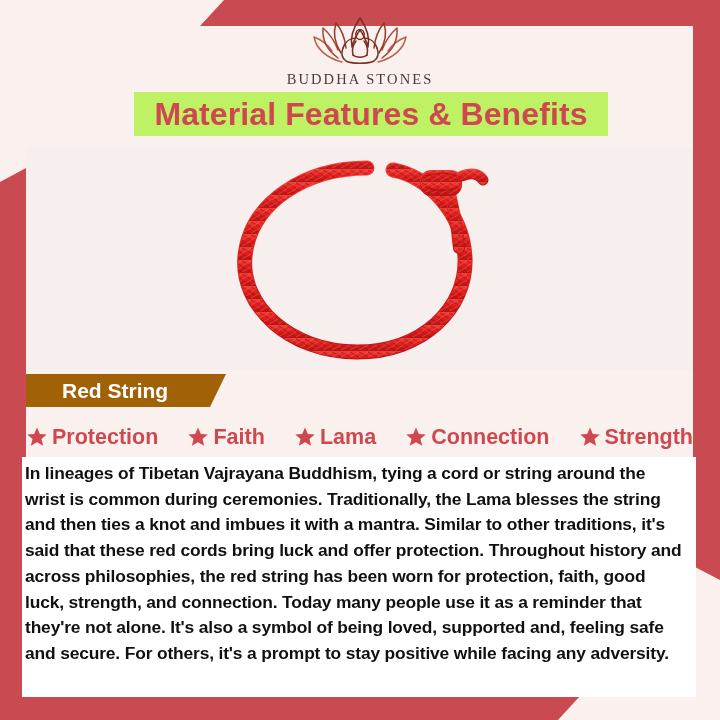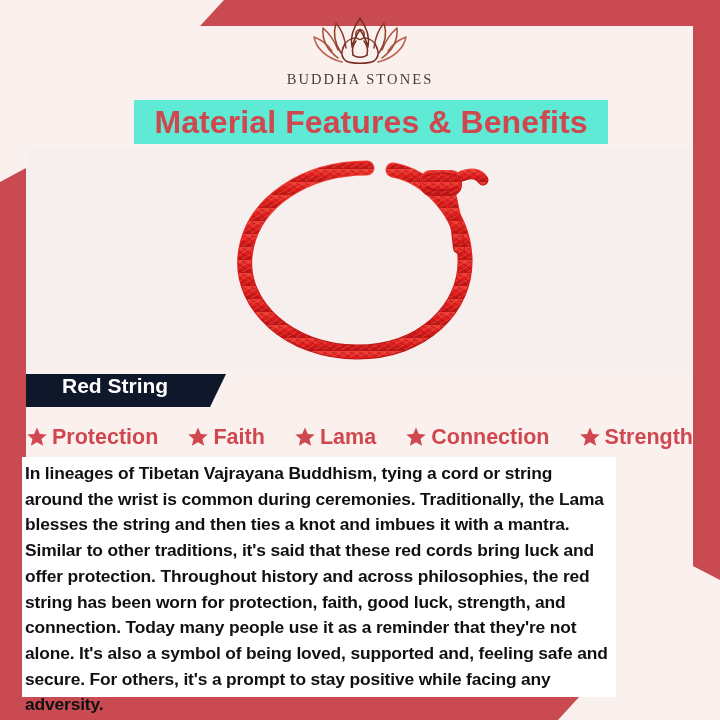--- a/index.html
+++ b/index.html
@@ -81,25 +81,25 @@
     margin-top: 3px;
     font-family: "Liberation Serif", serif;
     font-size: 14.5px;
     letter-spacing: 2.1px;
     color: #4a3b38;
     font-weight: 400;
   }
 
   .title-band {
     position: absolute;
-    top: 100px;
+    top: 92px;
     left: 134px;
     width: 474px;
     height: 44px;
-    background: #5eead4;
+    background: #bef264;
     display: flex;
     align-items: center;
     justify-content: center;
   }
   .title-text {
     font-size: 32px;
     font-weight: bold;
     color: #d0484f;
     letter-spacing: 0.1px;
     white-space: nowrap;
@@ -122,23 +122,24 @@
     transform: translateX(-50%);
   }
 
   
   .ribbon {
     position: absolute;
     top: 374px;
     left: 26px;
     width: 200px;
     height: 33px;
-    background: #0f172a;
+    background: #a16207;
     clip-path: polygon(0 0, 100% 0, calc(100% - 16px) 100%, 0 100%);
     display: flex;
+    align-items: center;
   }
   .ribbon-text {
     margin-left: 36px;
     color: #ffffff;
     font-size: 21px;
     font-weight: bold;
     white-space: nowrap;
   }
 
   
@@ -170,21 +171,21 @@
     font-size: 21.5px;
     font-weight: bold;
     color: #d0484f;
   }
 
   
   .desc {
     position: absolute;
     top: 457px;
     left: 22px;
-    width: 594px;
+    width: 674px;
     height: 240px;
     background: #ffffff;
     box-sizing: border-box;
     padding: 4px 8px 0 3px;
   }
   .desc p {
     margin: 0;
     font-size: 17.4px;
     line-height: 25.7px;
     color: #101010;

